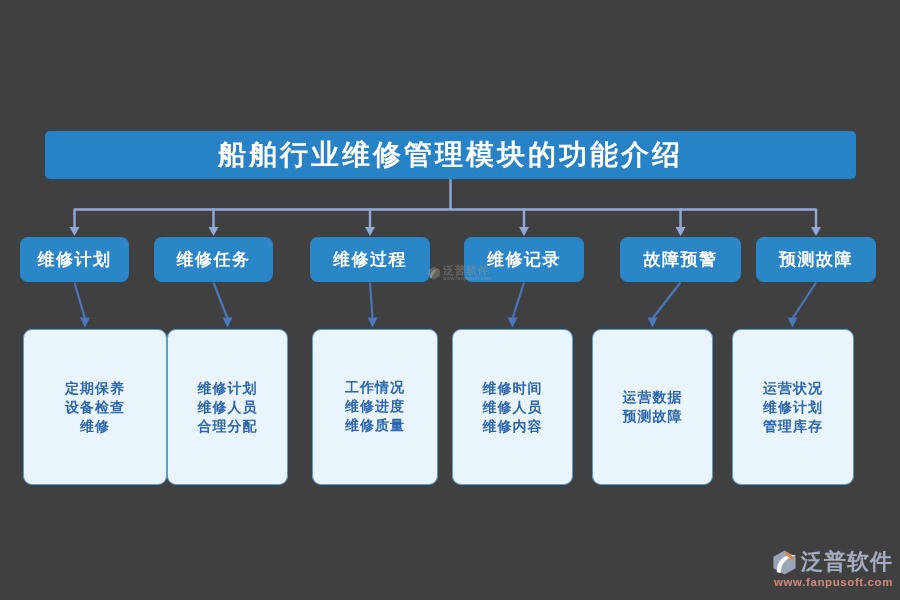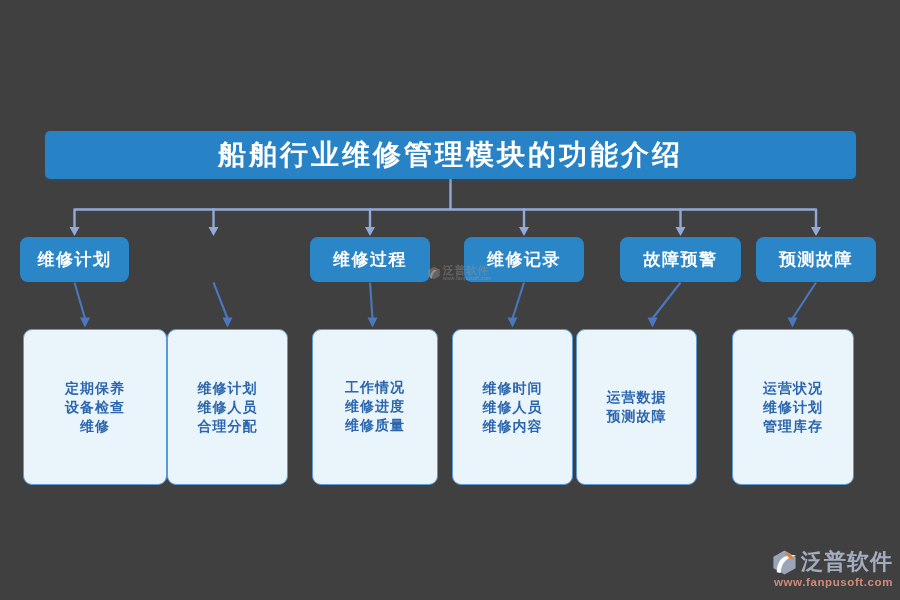--- a/index.html
+++ b/index.html
@@ -53,21 +53,21 @@
     background:var(--detail-bg);
     border:1.6px solid var(--detail-border);border-radius:9px;
     display:flex;flex-direction:column;align-items:center;justify-content:center;
     text-align:center;color:var(--detail-text);
     font-size:14px;font-weight:bold;letter-spacing:1px;line-height:19px;
   }
   .dbox.c1{left:23px;width:144px;}
   .dbox.c2{left:167px;width:121px;}
   .dbox.c3{left:312px;width:126px;font-family:Liberation Mono, monospace;}
   .dbox.c4{left:452px;width:121px;}
-  .dbox.c5{left:576px;width:121px;}
+  .dbox.c5{left:592px;width:121px;}
   .dbox.c6{left:732px;width:122px;}
   .detail-line{display:block;}
 
   .watermark-mid{
     position:absolute;left:427px;top:265px;
     display:flex;align-items:center;gap:2px;opacity:.42;
   }
   .watermark-mid .wm-text{display:flex;flex-direction:column;line-height:1;}
   .watermark-mid .wm-brand{font-size:11px;font-weight:bold;color:#9B948E;letter-spacing:.5px;}
   .watermark-mid .wm-url{font-size:5px;color:#C4B4AE;letter-spacing:.3px;}
@@ -112,20 +112,21 @@
       <line class="conn-dark" x1="680.5" y1="282.5" x2="652.5" y2="318.5"></line>
       <polygon class="arrow-dark" points="647.5,317.5 657.5,317.5 652.5,327.5"></polygon>
       <line class="conn-dark" x1="816" y1="282.5" x2="792.5" y2="318.5"></line>
       <polygon class="arrow-dark" points="787.5,317.5 797.5,317.5 792.5,327.5"></polygon>
     </g>
   </svg>
 
   <div class="title-bar">船舶行业维修管理模块的功能介绍</div>
 
   <div class="hbox c1">维修计划</div>
+  <div class="hbox c2">维修任务</div>
   <div class="hbox c3">维修过程</div>
   <div class="hbox c4">维修记录</div>
   <div class="hbox c5">故障预警</div>
   <div class="hbox c6">预测故障</div>
 
   <div class="dbox c1">
     <span class="detail-line">定期保养</span>
     <span class="detail-line">设备检查</span>
     <span class="detail-line">维修</span>
   </div>

